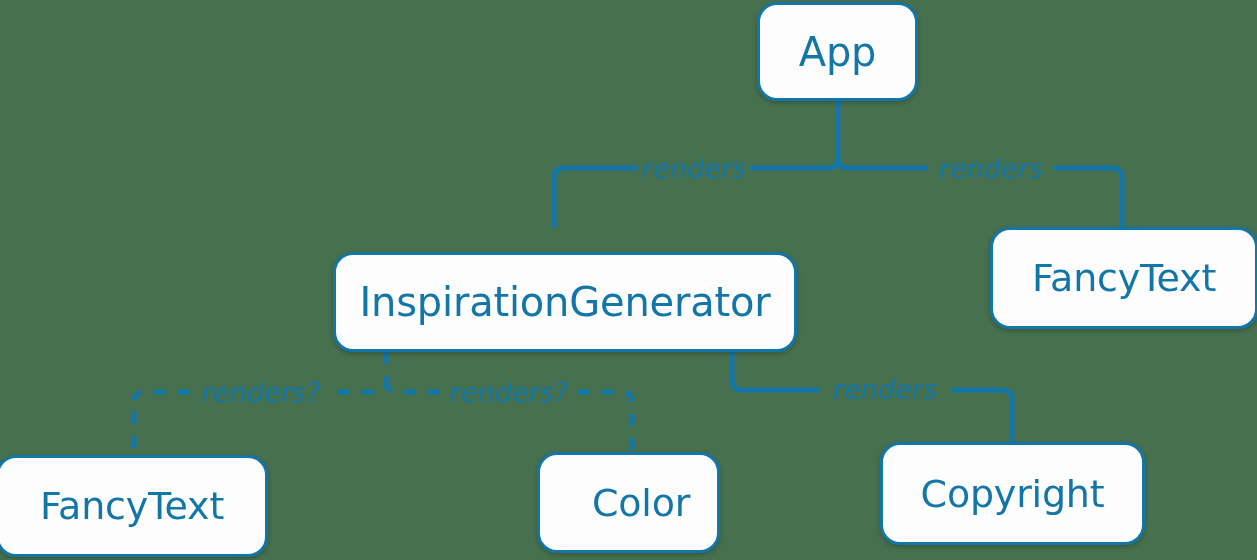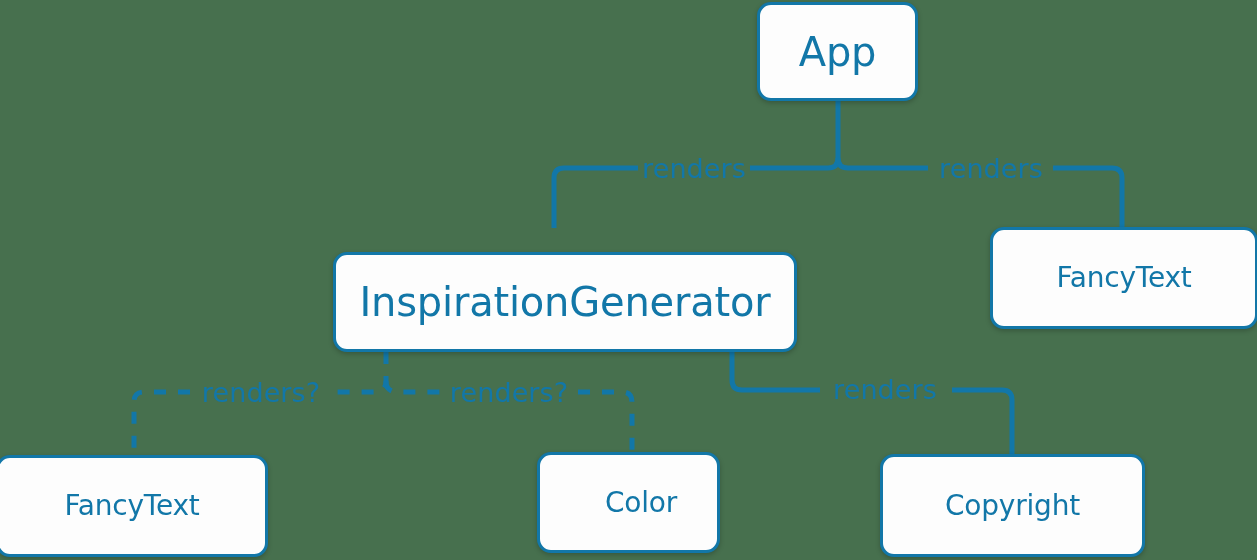--- a/index.html
+++ b/index.html
@@ -23,44 +23,45 @@
     position: absolute;
     left: 0;
     top: 0;
     width: 1257px;
     height: 560px;
   }
   .node {
     position: absolute;
     background: #fdfdfd;
     border: 3px solid #1277a8;
-    border-radius: 14px;
+    border-radius: 20px;
     box-sizing: border-box;
     display: flex;
     align-items: center;
     justify-content: center;
     box-shadow: 0 2px 5px rgba(0,0,0,0.22);
   }
   .node-label {
     color: #1277a8;
-    font-size: 28px;
+    font-size: 38px;
     line-height: 1;
     letter-spacing: -0.2px;
     white-space: nowrap;
   }
   .node-app .node-label { font-size: 40px; }
   .node-inspiration .node-label { font-size: 40px; }
   .edge-label {
     position: absolute;
     color: #1277a8;
     font-size: 27px;
     line-height: 1;
     white-space: nowrap;
     transform: translate(-50%, -50%);
     letter-spacing: 0.1px;
+    font-style: italic;
   }
 </style>
 </head>
 <body>
 
 <div id="diagram-root">
 
   <svg id="edge-layer" viewBox="0 0 1257 560" width="1257" height="560" xmlns="http://www.w3.org/2000/svg">
 
     <path d="M 838 101 L 838 158 Q 838 168 828 168 L 750 168 M 638 168 L 564 168 Q 554 168 554 178 L 554 228" fill="none" stroke="#1277a8" stroke-width="5" stroke-linecap="butt"></path>
@@ -93,17 +94,17 @@
   </div>
 
   <div class="node" style="left:-4px; top:455px; width:272px; height:102px;">
     <span class="node-label">FancyText</span>
   </div>
 
   <div class="node" style="left:537px; top:452px; width:183px; height:101px;padding-left:25px;">
     <span class="node-label">Color</span>
   </div>
 
-  <div class="node" style="left:880px; top:454px; width:265px; height:103px;">
+  <div class="node" style="left:880px; top:442px; width:265px; height:103px;">
     <span class="node-label">Copyright</span>
   </div>
 
 </div>
 
 </body></html>

